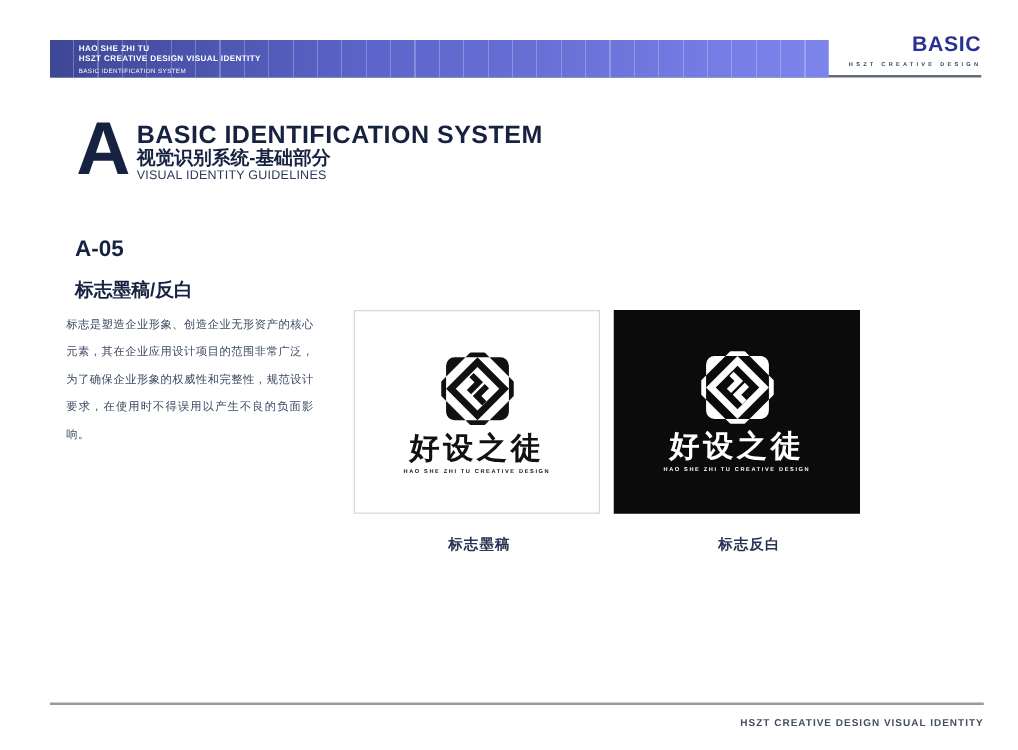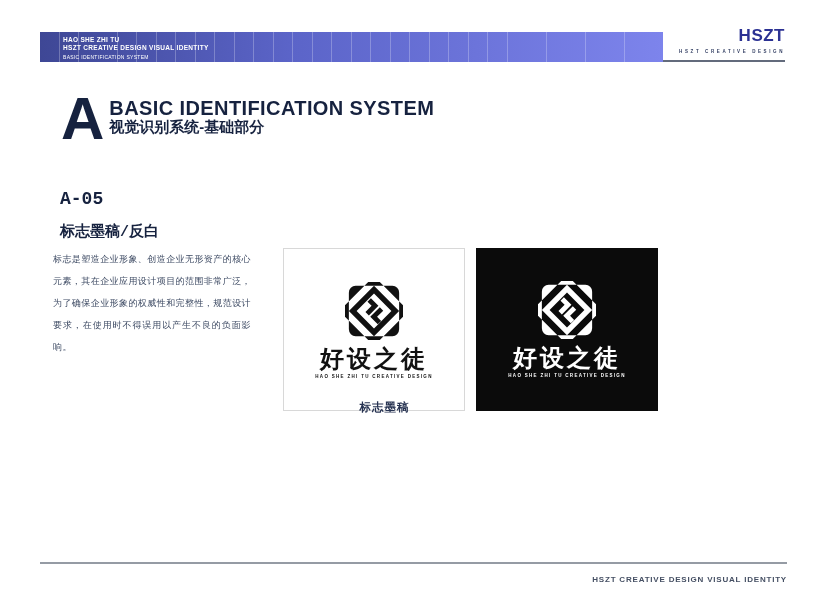--- a/index.html
+++ b/index.html
@@ -44,50 +44,50 @@
   .index-letter {
     font-size:60px; font-weight:900; line-height:48px; color:#16223f;
     letter-spacing:-2px;
   }
   .title-texts { margin-left:7px; padding-top:2px; }
   .main-title  { font-size:20px; font-weight:800; letter-spacing:.4px; color:#16223f; line-height:22px; }
   .sub-cn      { font-size:15px; font-weight:bold; color:#16223f; margin-top:2px; line-height:12px; }
   .sub-en      { font-size:10px; color:#2c3a57; margin-top:2px; line-height:11px; letter-spacing:.2px; }
 
   
-  .section-head { position:absolute; left:60px; top:190px;font-family:Liberation Mono, monospace; }
+  .section-head { position:absolute; left:60px; top:190px; }
   .section-code  { font-size:18px; font-weight:800; color:#16223f; line-height:19px; }
   .section-title { font-size:15px; font-weight:800; color:#16223f; line-height:17px; margin-top:15px; }
 
   .body-text {
     position:absolute; left:53px; top:248px; width:198px;
     font-size:9px; line-height:22px; color:#3d4a63; letter-spacing:.4px;
     text-align:justify;
   }
 
   
   .specimens { position:absolute; left:283px; top:248px; display:flex; gap:11px; }
   .specimen {
-    width:182px; height:163px; display:flex; flex-direction:column;
+    width:197px; height:163px; display:flex; flex-direction:column;
     align-items:center; padding-top:33px;
   }
   .specimen-ink { background:#ffffff; border:1px solid #d8d8d8; color:#111111; }
   .specimen-rev { background:#0b0b0b; color:#ffffff; }
   .mark { width:58px; height:58px; display:block; }
   .mark path { fill:currentColor; }
   .logo-cn {
     margin-top:6px; font-size:24px; font-weight:900; letter-spacing:3px;
     line-height:25px; white-space:nowrap;
   }
   .logo-en {
     margin-top:3px; font-size:4.5px; font-weight:bold; letter-spacing:1.3px;
     white-space:nowrap;
   }
 
-  .captions { position:absolute; left:283px; top:400px; width:417px; display:flex; gap:15px; }
+  .captions { position:absolute; left:283px; top:428px; width:417px; display:flex; gap:15px; }
   .caption {
     width:203px; text-align:center; font-size:11.5px; font-weight:600;
     color:#273352; letter-spacing:1px;
   }
 
   
   .footer {
     position:absolute; left:40px; top:562px; width:747px;
     border-top:2px solid #959ba4; text-align:right; padding-top:4px;
   }
@@ -98,30 +98,31 @@
 </head>
 <body>
 
 <div class="header">
   <div class="header-bar">
     <div class="bar-line1">HAO SHE ZHI TU</div>
     <div class="bar-line2">HSZT CREATIVE DESIGN VISUAL IDENTITY</div>
     <div class="bar-line3">BASIC IDENTIFICATION SYSTEM</div>
   </div>
   <div class="brand">
-    <div class="brand-wordmark">HSZT</div>
+    <div class="brand-wordmark">BASIC</div>
     <div class="brand-tagline">HSZT CREATIVE DESIGN</div>
   </div>
 </div>
 
 <div class="title-block">
   <div class="index-letter">A</div>
   <div class="title-texts">
     <div class="main-title">BASIC IDENTIFICATION SYSTEM</div>
     <div class="sub-cn">视觉识别系统-基础部分</div>
+    <div class="sub-en">VISUAL IDENTITY GUIDELINES</div>
   </div>
 </div>
 
 <div class="section-head">
   <div class="section-code">A-05</div>
   <div class="section-title">标志墨稿/反白</div>
 </div>
 
 <p class="body-text">标志是塑造企业形象、创造企业无形资产的核心元素，其在企业应用设计项目的范围非常广泛，为了确保企业形象的权威性和完整性，规范设计要求，在使用时不得误用以产生不良的负面影响。</p>
 
@@ -150,17 +151,18 @@
       </g>
     </svg>
     <div class="logo-cn">好设之徒</div>
     <div class="logo-en">HAO SHE ZHI TU CREATIVE DESIGN</div>
   </div>
 
 </div>
 
 <div class="captions">
   <div class="caption">标志墨稿</div>
+  <div class="caption">标志反白</div>
 </div>
 
 <div class="footer">
   <span class="footer-text">HSZT CREATIVE DESIGN VISUAL IDENTITY</span>
 </div>
 
 </body></html>

